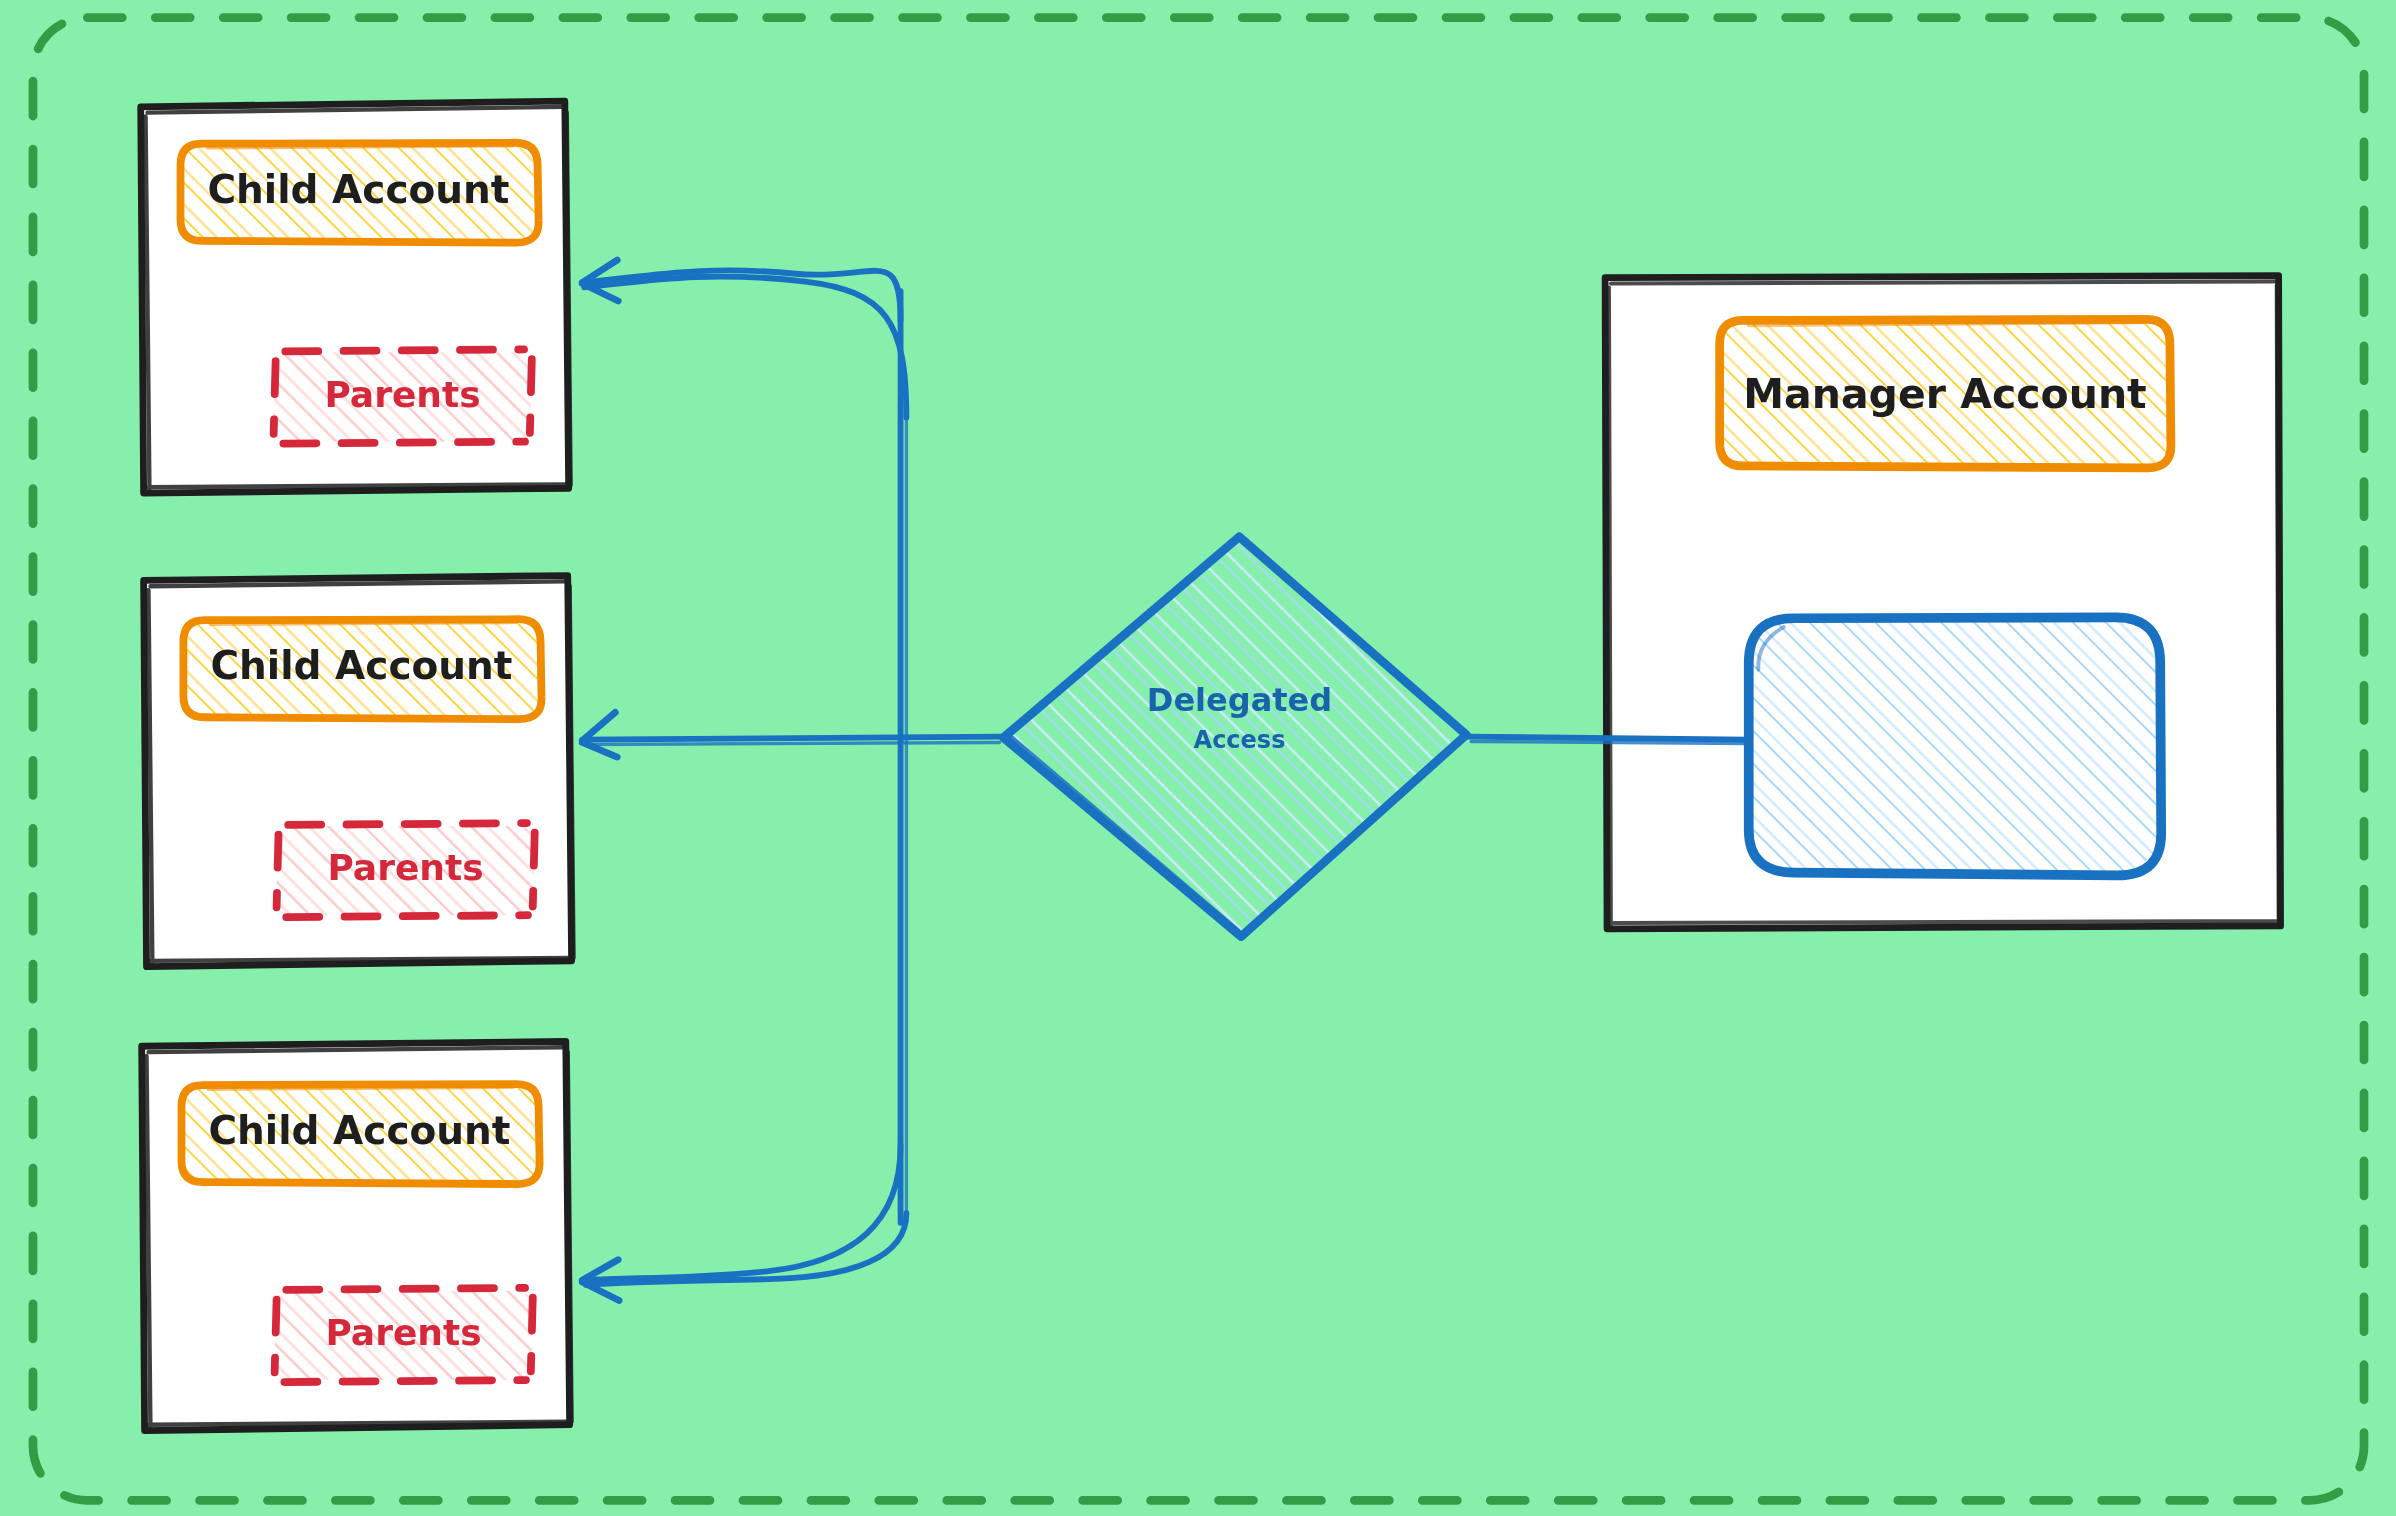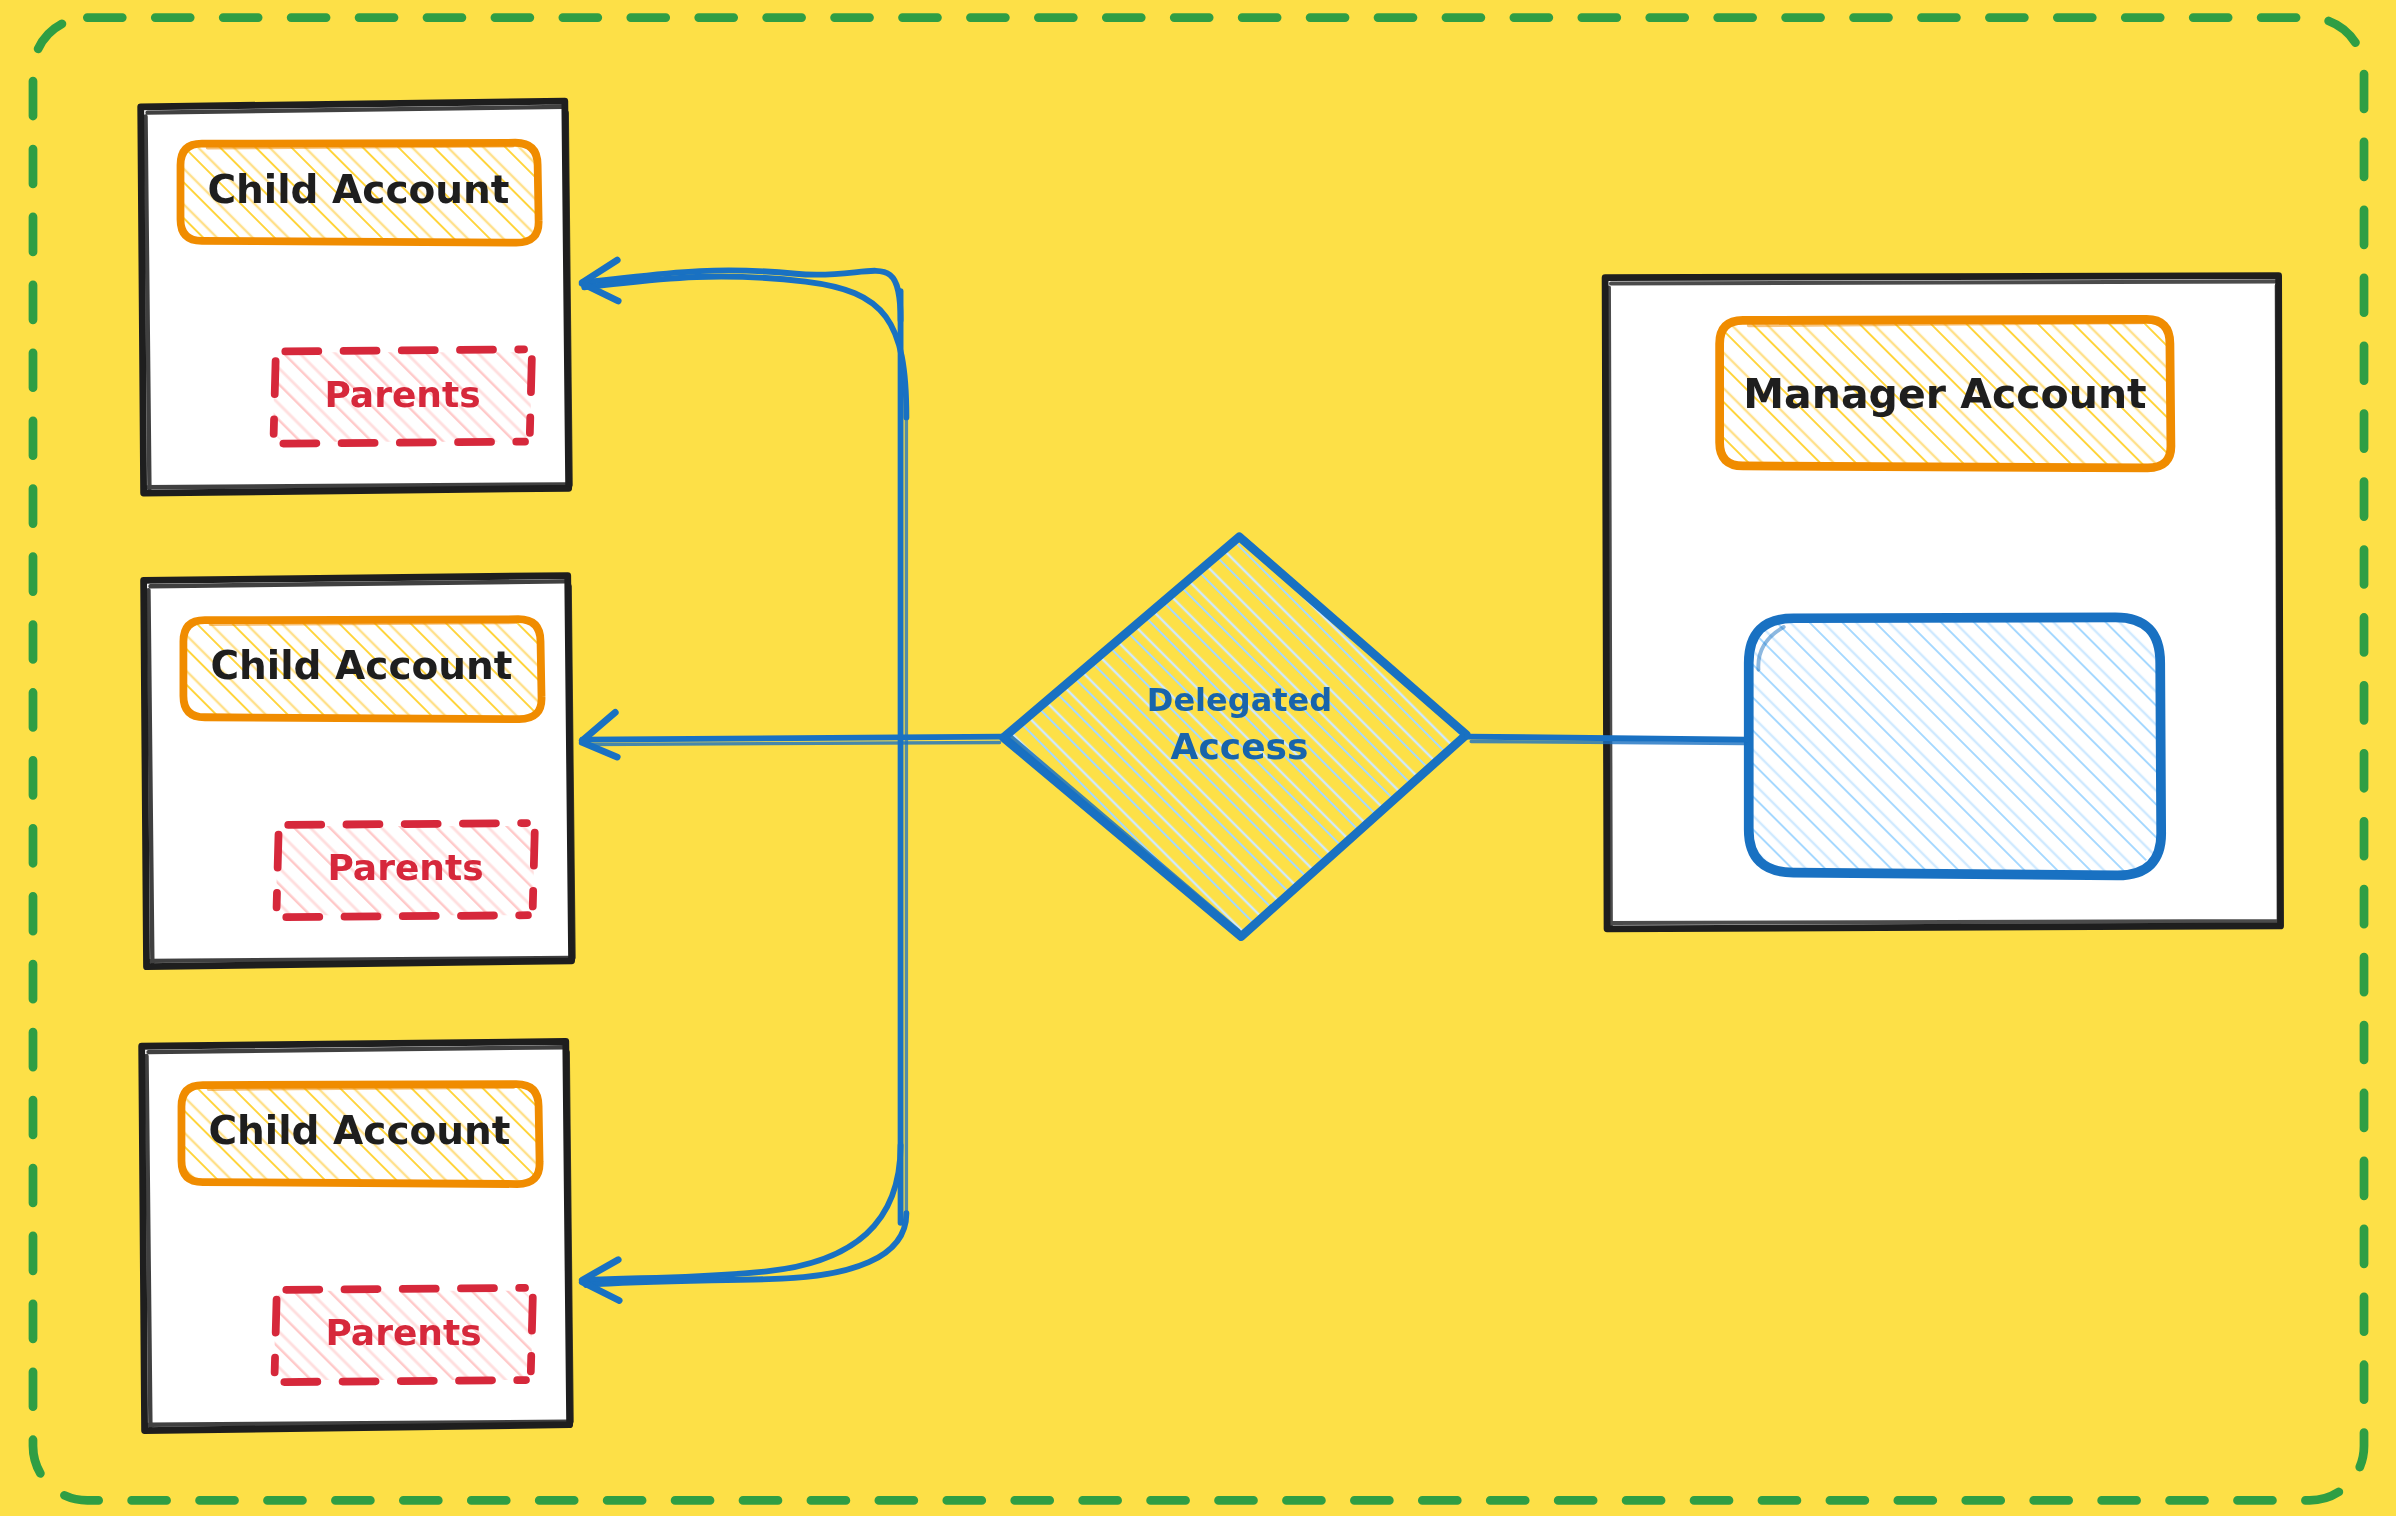--- a/index.html
+++ b/index.html
@@ -10,21 +10,21 @@
   body {
     width: 2397px;
     height: 1517px;
     font-family: "DejaVu Sans", sans-serif;
     overflow: hidden;
   }
   #canvas {
     position: relative;
     width: 2397px;
     height: 1517px;
-    background: #fde047;
+    background: #86efac;
   }
   svg.layer {
     position: absolute;
     top: 0;
     left: 0;
     width: 2397px;
     height: 1517px;
   }
   .lbl {
     position: absolute;
@@ -175,18 +175,18 @@
   <div class="lbl lbl-dark" style="left:180px; top:167px; width:357px; font-size:39px;">Child Account</div>
   <div class="lbl lbl-red" style="left:274px; top:374px; width:257px; font-size:36px;">Parents</div>
 
   <div class="lbl lbl-dark" style="left:183px; top:643px; width:357px; font-size:39px;">Child Account</div>
   <div class="lbl lbl-red" style="left:277px; top:847px; width:257px; font-size:36px;">Parents</div>
 
   <div class="lbl lbl-dark" style="left:181px; top:1108px; width:357px; font-size:39px;">Child Account</div>
   <div class="lbl lbl-red" style="left:275px; top:1312px; width:257px; font-size:36px;">Parents</div>
 
   <div class="lbl lbl-blue" style="left:1072px; top:682px; width:335px; font-size:32px;">Delegated</div>
-  <div class="lbl lbl-blue" style="left:1072px; top:726px; width:335px; font-size:36px;">Access</div>
+  <div class="lbl lbl-blue" style="left:1072px; top:726px; width:335px; font-size:24px;">Access</div>
 
   <div class="lbl lbl-dark" style="left:1720px; top:370px; width:450px; font-size:41px;">Manager Account</div>
 
 </div>
 
 
 </body></html>

